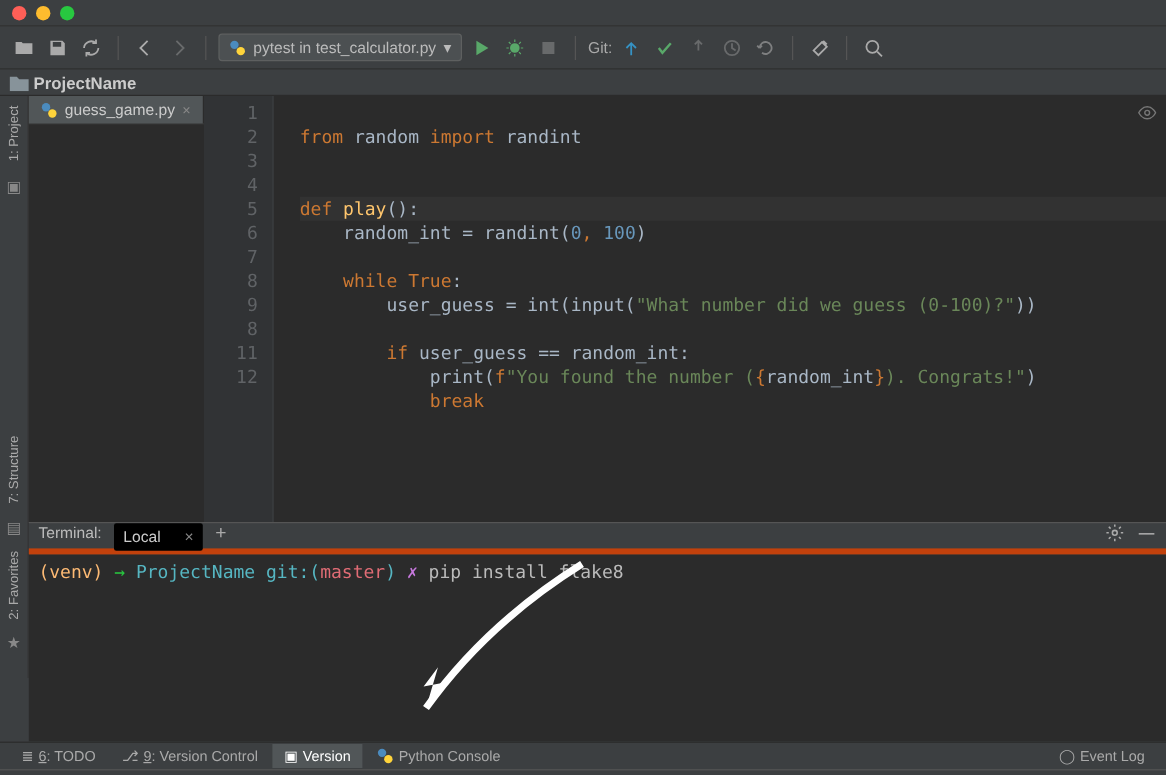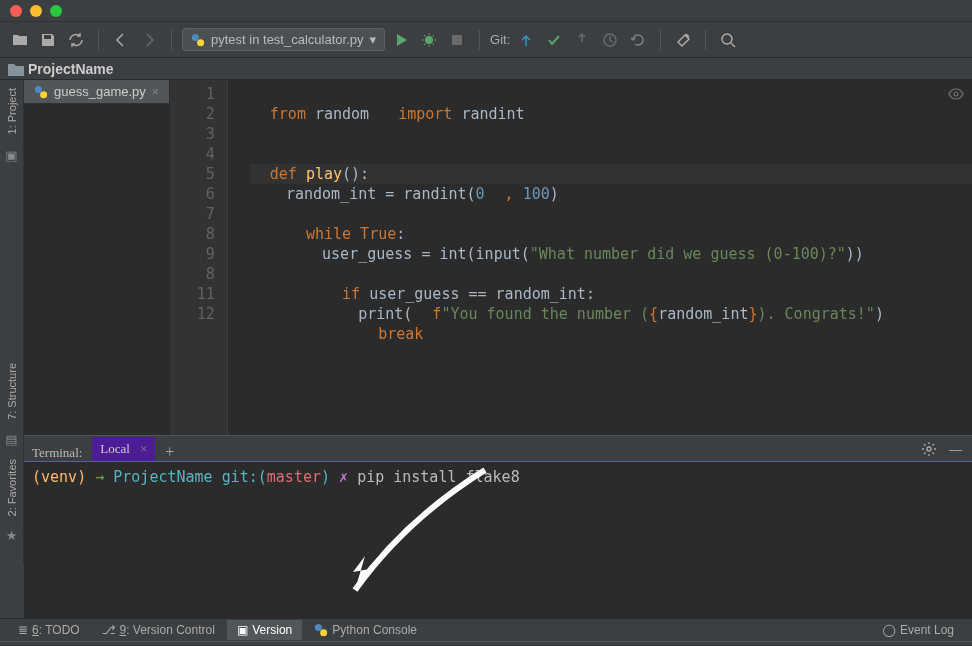--- a/index.html
+++ b/index.html
@@ -23,31 +23,31 @@
 .editor-col { flex: 1; display: flex; }
 .file-tabs { height: 24px; background: #3c3f41; display: flex; align-items: stretch; border-bottom: 1px solid #323232; }
 .file-tab { display: flex; align-items: center; gap: 6px; padding: 0 10px; background: #515658; color: #ccc; font-size: 13px; border-right: 1px solid #2b2b2b; }
 .file-tab .close { color: #888; font-size: 12px; }
 .code-area { flex: 1; display: flex; background: #2b2b2b; position: relative; font-family: "Menlo", "Consolas", monospace; font-size: 15px; line-height: 20px; overflow: hidden; }
 .line-nums { width: 58px; background: #313335; color: #606366; text-align: right; padding: 4px 12px 0 0; border-right: 1px solid #3c3f41; }
 .line-nums div { height: 20px; }
 .code { flex: 1; padding: 4px 0 0 22px; color: #a9b7c6; white-space: pre; }
 .code .line { height: 20px; display: block; }
 .code .line.current { background: #323232; }
-.kw { color: #cc7832; margin-left: 20px; }
+.kw { color: #cc7832; }
 .fn { color: #ffc66d; }
 .num { color: #6897bb; }
 .str { color: #6a8759; }
 .esc { color: #cc7832; }
 .eye-icon { position: absolute; top: 6px; right: 8px; color: #777; }
 .crumb-bar { height: 20px; background: #3c3f41; padding-left: 100px; color: #aaa; font-size: 12px; border-top: 1px solid #323232; display:flex; align-items:center; }
 .terminal-panel { background: #2b2b2b; color: #bbb; }
-.term-header { height: 27px; background: #3c3f41; display: flex; align-items: flex-end; padding: 0 8px; border-bottom: 1px solid #c2410c; border-top: 1px solid #555; gap: 10px; position: relative; font-family: Liberation Serif, serif; }
+.term-header { height: 27px; background: #3c3f41; display: flex; align-items: flex-start; padding: 0 8px; border-bottom: 5px solid #c2410c; border-top: 1px solid #555; gap: 10px; position: relative; }
 .term-header .lbl { color: #bbb; font-size: 13px; }
-.term-tab { background: #4c1d95; padding: 4px 8px; border-radius: 2px; color: #ccc; font-size: 13px; display:flex; align-items:center; gap:10px; }
+.term-tab { background: #000000; padding: 4px 8px; border-radius: 2px; color: #ccc; font-size: 13px; display:flex; align-items:center; gap:20px; }
 .term-header .right { position: absolute; right: 10px; display: flex; gap: 12px; color: #aaa; }
 .term-body { font-family: "Menlo", "Consolas", monospace; font-size: 15px; padding: 6px 8px; height: 156px; }
 .v-venv { color: #fdba74; }
 .v-arrow { color: #28c840; }
 .v-proj { color: #56b6c2; }
 .v-git { color: #56b6c2; }
 .v-branch { color: #e06c75; }
 .v-cmd { color: #bbb; }
 .bottom-tabs { height: 23px; background: #3c3f41; display: flex; align-items: center; padding: 0 8px; gap: 2px; border-top: 1px solid #2b2b2b; }
 .btab { display: flex; align-items: center; gap: 4px; padding: 3px 10px; color: #aaa; font-size: 12px; cursor: pointer; }

